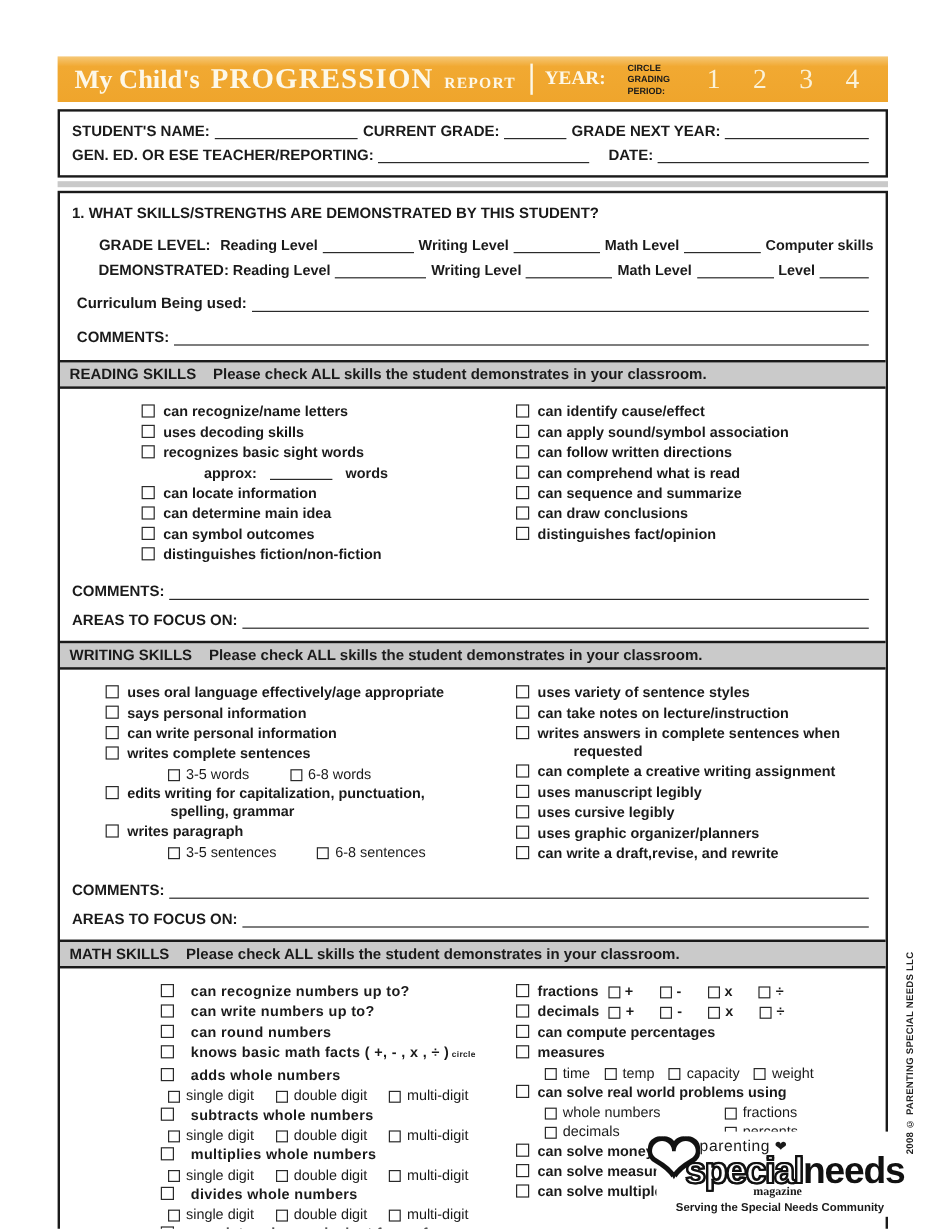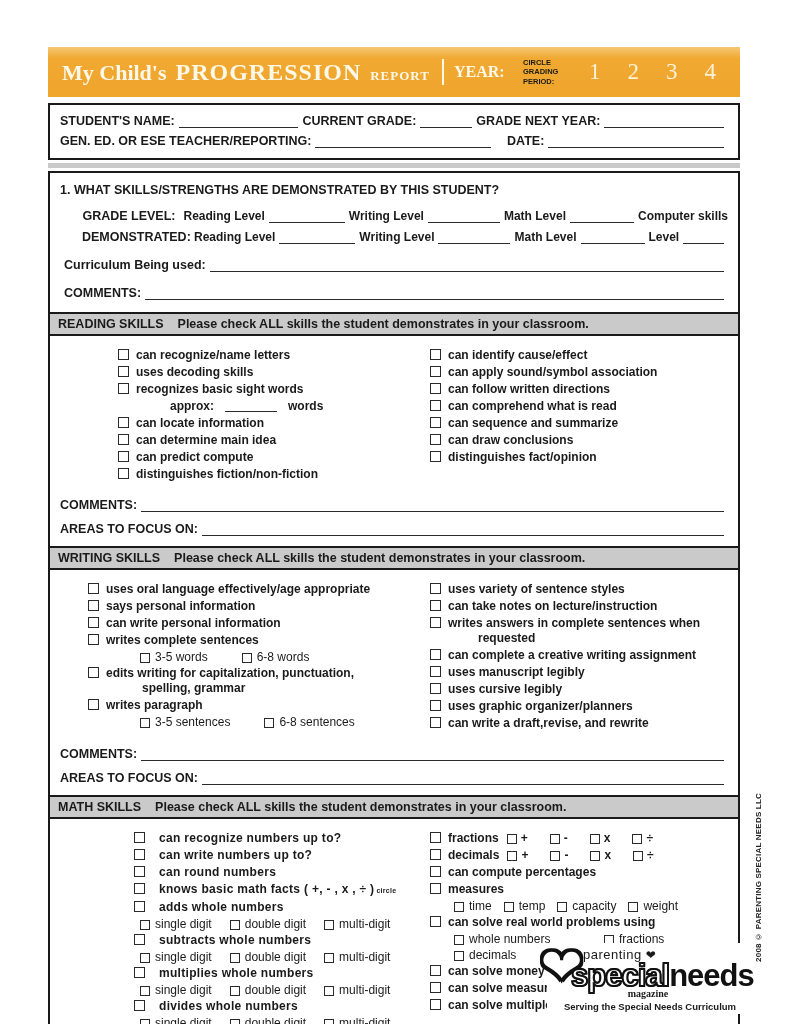--- a/index.html
+++ b/index.html
@@ -1,20 +1,20 @@
 <!DOCTYPE html>
 <html><head>
 <meta charset="utf-8">
 <style>
   * { margin:0; padding:0; box-sizing:border-box; }
   body { width:791px; height:1024px; background:#fff; font-family:"Liberation Sans", sans-serif; color:#1a1a1a; }
   .page { position:relative; width:791px; height:1024px; padding:47px 51px 0 48px; overflow:hidden; }
 
   
-  .band { height:50px; background:linear-gradient(180deg,#f6c877 0%, #f1a932 22%, #efa52c 100%);
+  .band { height:38px; background:linear-gradient(180deg,#f6c877 0%, #f1a932 22%, #efa52c 100%);
           display:flex; align-items:center; padding:0 10px 0 14px; }
   .band-title { font-family:"Liberation Serif", serif; color:#fdf8e8; display:flex; align-items:baseline; gap:9px; }
   .t-child { font-size:22px; font-weight:bold; }
   .t-prog  { font-size:24px; font-weight:bold; letter-spacing:1px; }
   .t-report{ font-size:13px; font-weight:bold; letter-spacing:1px; }
   .band-div { width:2px; height:26px; background:#fdf8e8; margin:0 10px 0 12px; }
   .t-year { font-family:"Liberation Serif", serif; color:#fdf8e8; font-size:16px; font-weight:bold; flex:1; }
   .circle-label { font-size:7.5px; font-weight:bold; color:#1a1a1a; line-height:1.25; width:58px; white-space:pre-line; }
   .periods { display:flex; gap:27px; margin:0 14px 0 8px; }
   .period { font-family:"Liberation Serif", serif; font-size:23px; color:#fbf2d8; cursor:pointer; }
@@ -199,21 +199,21 @@
         <div class="item">
             <span class="cb"></span>
             <span>can locate information</span>
           </div>
         <div class="item">
             <span class="cb"></span>
             <span>can determine main idea</span>
           </div>
         <div class="item">
             <span class="cb"></span>
-            <span>can predict compute</span>
+            <span>can symbol outcomes</span>
           </div>
         <div class="item">
             <span class="cb"></span>
             <span>distinguishes fiction/non-fiction</span>
           </div>
       </div>
       <div class="colR">
         <div class="item">
             <span class="cb"></span>
             <span>can identify cause/effect</span>
@@ -570,16 +570,16 @@
     <span class="logo-heart">❤</span>
     <div class="logo-l1">
       <span>parenting</span>
       <span class="mini-heart">❤</span>
     </div>
     <div class="logo-l2">
       <span class="word-special">special</span>
         <span class="word-needs">needs</span>
     </div>
     <div class="logo-mag">magazine</div>
-    <div class="logo-tag">Serving the Special Needs Curriculum</div>
+    <div class="logo-tag">Serving the Special Needs Community</div>
   </div>
 
 </div>
 
 </body></html>

